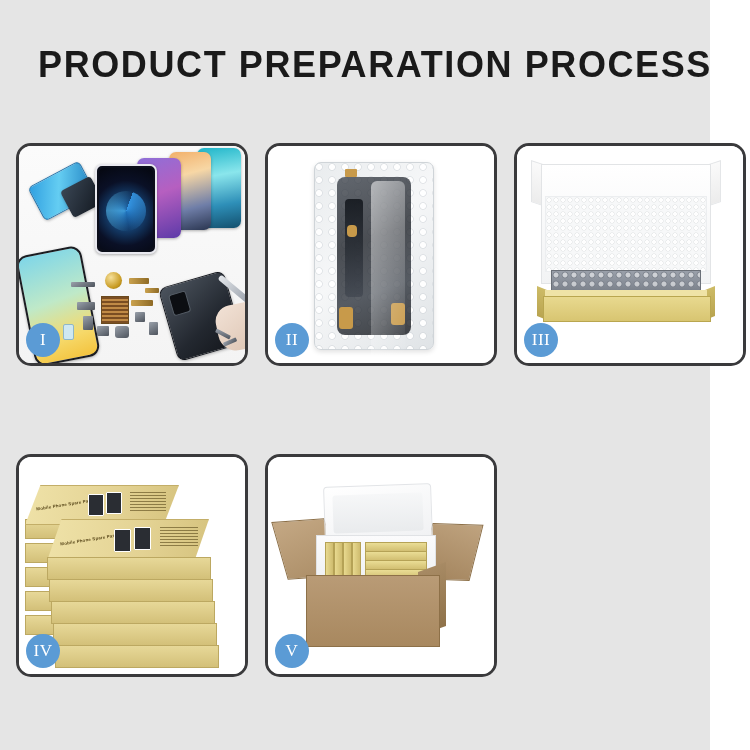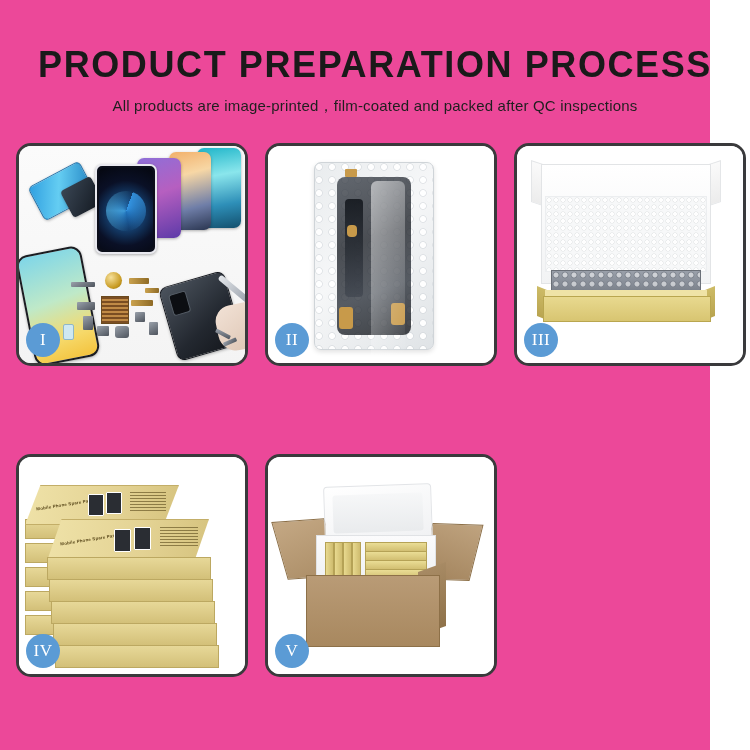--- a/index.html
+++ b/index.html
@@ -1,21 +1,21 @@
 <!DOCTYPE html>
 <html><head>
 <meta charset="utf-8">
 <style>
   html,body{margin:0;padding:0;}
   body{
     width:750px;height:750px;background:#ffffff;
     font-family:"Liberation Sans",sans-serif;
     overflow:hidden;
   }
-  .page{position:relative;width:710px;height:750px;background:#ec4899;}
+  .page{position:relative;width:710px;height:750px;background:#e5e5e5;}
 
   
   .header{position:absolute;left:0;top:0;width:750px;text-align:center;}
   .title{
     font-family:"Liberation Sans",sans-serif;
     font-size:36px;font-weight:700;color:#1a1a1a;
     letter-spacing:1.6px;line-height:1;
     margin-top:47px;white-space:nowrap;
   }
   .subtitle{
@@ -175,21 +175,20 @@
   .seam{position:absolute;background:rgba(120,95,65,.55);}
   .tapeblk{position:absolute;background:#a98a63;border:1px solid #8e7049;}
 </style>
 </head>
 <body>
 
 <div class="page">
 
   <div class="header">
     <div class="title">PRODUCT PREPARATION PROCESS</div>
-    <div class="subtitle">All products are image-printed，film-coated and packed after QC inspections</div>
   </div>
 
   <div class="grid">
 
     <div class="panel p1">
       <div class="stage">
         <div class="sh pi-bg"></div>
         <div class="ph ph-a"></div>
         <div class="ph ph-a2"></div>
         <div class="ph ph-d"></div>

